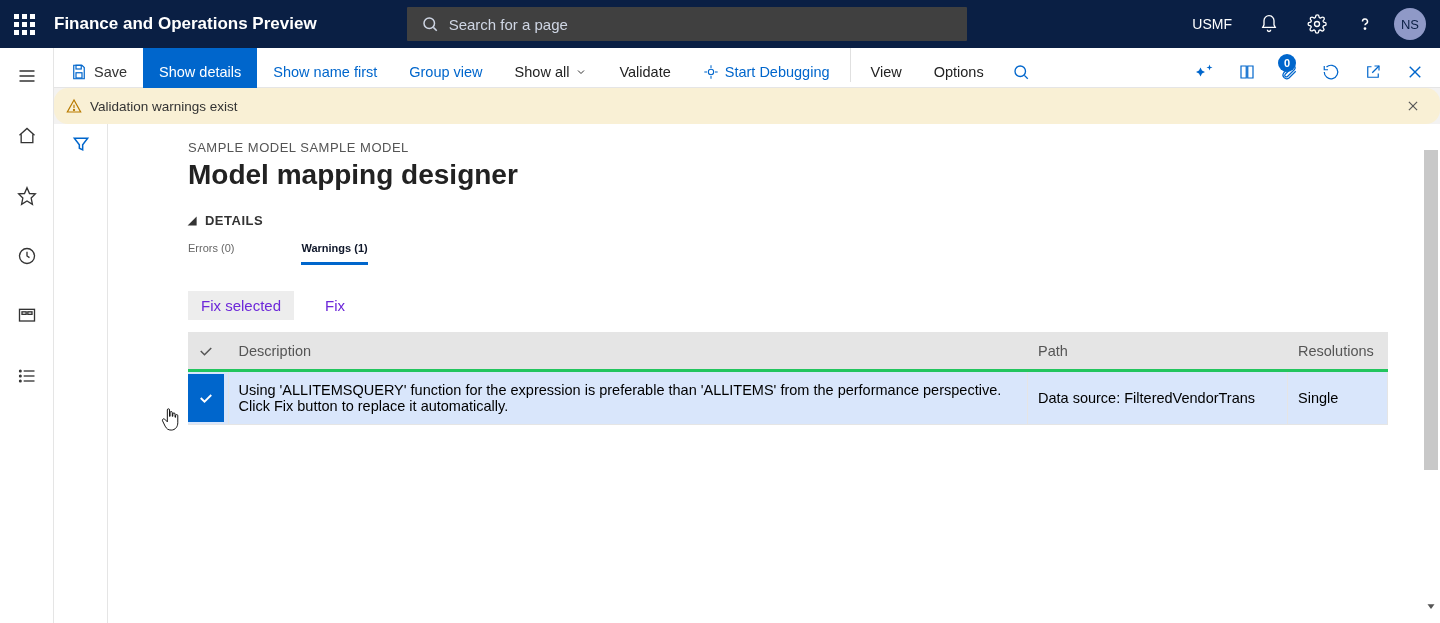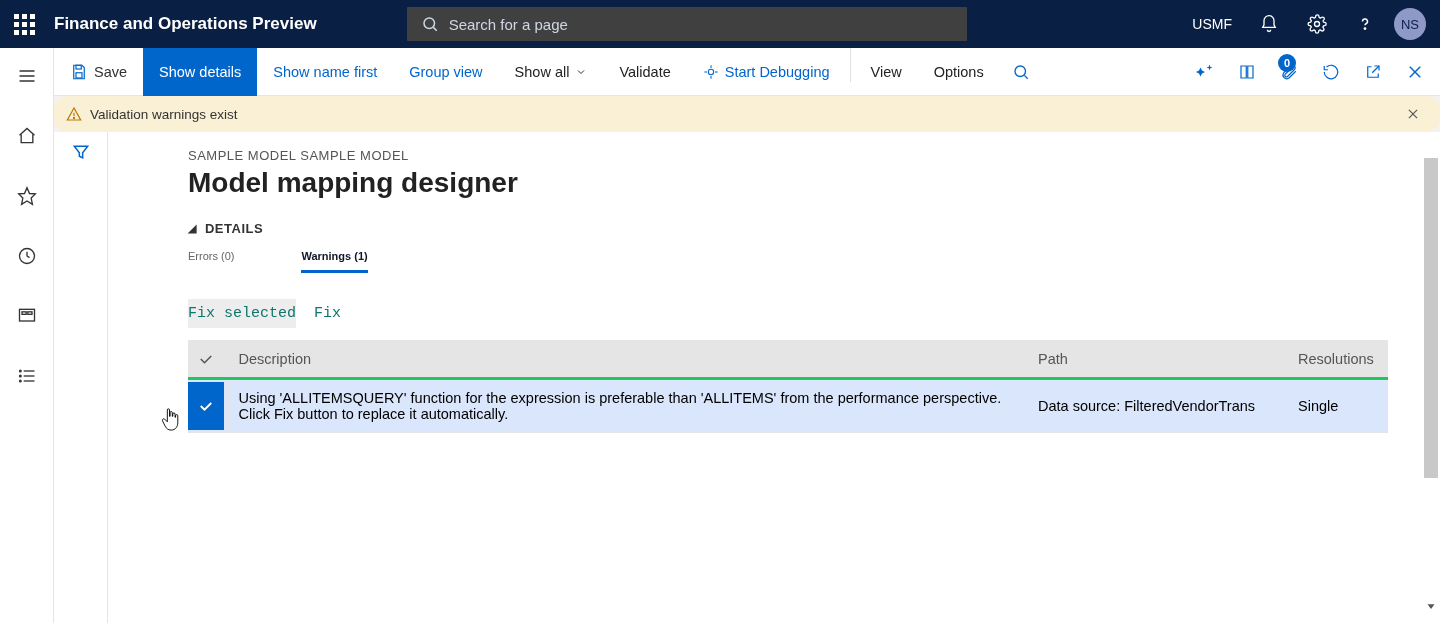--- a/index.html
+++ b/index.html
@@ -41,21 +41,21 @@
   .avatar { width:32px; height:32px; border-radius:50%; background:#8f99c7; color:#0a1f44; display:flex; align-items:center; justify-content:center; font-size:13px; font-weight:500; margin: 0 6px 0 2px; }
 
   
   .layout { display:flex; height: calc(623px - 48px); }
   .leftrail { width:54px; background:#ffffff; border-right:1px solid #e5e5e5; display:flex; flex-direction:column; align-items:center; padding-top: 12px; gap:28px; }
   .leftrail button { width:40px; height:32px; background:none; border:none; cursor:pointer; display:flex; align-items:center; justify-content:center; color:#333; }
 
   .maincol { flex:1; display:flex; flex-direction:column; min-width:0; }
 
   .actionbar {
-    height:48px; background:#ffffff; border-bottom:1px solid #e5e5e5;
+    height:40px; background:#ffffff; border-bottom:1px solid #e5e5e5;
     display:flex; padding: 0 4px 0 0; font-size:14.5px;
   }
   .ab-btn { height:48px; padding: 0 16px; display:flex; align-items:center; gap:6px; cursor:pointer; border:none; background:none; font-size:14.5px; font-family:inherit; }
   .ab-btn.blue { color:#0066cc; }
   .ab-btn.black { color:#222; }
   .ab-btn.active { background:#0066cc; color:#fff; }
   .ab-divider { width:1px; height:34px; background:#e0e0e0; margin: 0 4px; }
   .ab-spacer { flex:1; }
   .ab-iconbtn { width:42px; height:48px; display:flex; align-items:center; justify-content:center; cursor:pointer; color:#0066cc; position:relative; }
   .badge { position:absolute; top:6px; left:10px; min-width:18px; height:18px; border-radius:9px; background:#0066cc; color:#fff; font-size:11px; display:flex; align-items:center; justify-content:center; padding:0 4px; font-weight:600;}
@@ -80,21 +80,21 @@
   .page-title { font-size:28px; font-weight:600; margin-top:4px; color:#222; }
 
   .section-hdr { margin-top:22px; display:flex; align-items:center; gap:8px; font-weight:700; font-size:13px; letter-spacing:0.5px; color:#333; cursor:pointer; }
   .section-hdr .tri { display:inline-block; transform: rotate(0deg); font-size:11px; }
 
   .tabs { margin-top: 14px; display:flex; gap: 28px; font-size:11px; }
   .tabs .tab { padding-bottom:8px; cursor:pointer; color:#666; }
   .tabs .tab.active { color:#0f172a; border-bottom: 3px solid #0066cc; font-weight:700;margin-left:39px; }
 
   .linkrow { margin-top: 26px; display:flex; gap:18px; font-size:15px; }
-  .linkrow button { border:none; background:none; color:#0f766e; cursor:pointer; font-size:15px; padding: 6px 0; font-family:Liberation Mono, monospace; }
+  .linkrow button { border:none; background:none; color:#6d28d9; cursor:pointer; font-size:15px; padding: 6px 13px; font-family:Liberation Sans, sans-serif; }
   .linkrow button.hover { background:#ededed; }
 
   .grid { margin-top: 12px; border-collapse:collapse; width: calc(100% - 10px); max-width: 1200px; font-size:14.5px; }
   .grid th, .grid td { text-align:left; padding: 10px 10px; border-right: 1px solid #e5e5e5; }
   .grid thead th { background:#e5e5e5; color:#555; font-weight:400; border-top:1px solid #e5e5e5; border-bottom:3px solid #22c55e; }
   .grid .checkcol { width:40px; padding:0; }
   .grid thead .checkcol { border-right:1px solid #e5e5e5; }
   .grid tbody tr.selected td { background:#d9e6fb; border-top:1px solid #d9e6fb; border-bottom:1px solid #e5e5e5;}
   .rowcheck { width:36px; height:100%; min-height:48px; background:#0066cc; display:flex; align-items:center; justify-content:center; }
   .hdrcheck { width:36px; height:36px; display:flex; align-items:center; justify-content:center; color:#555;}

